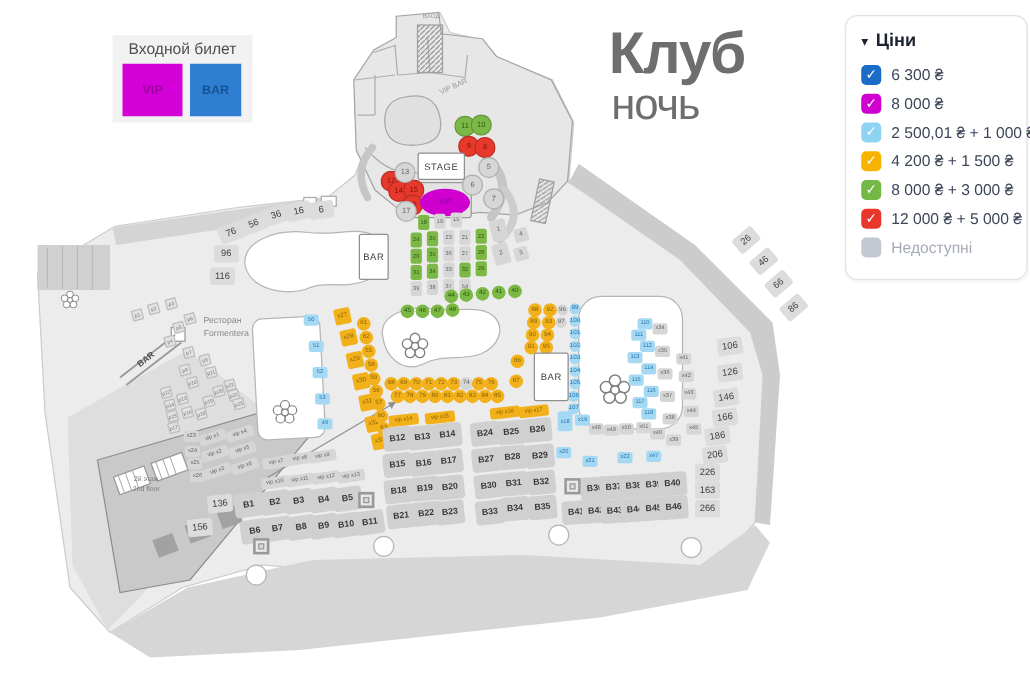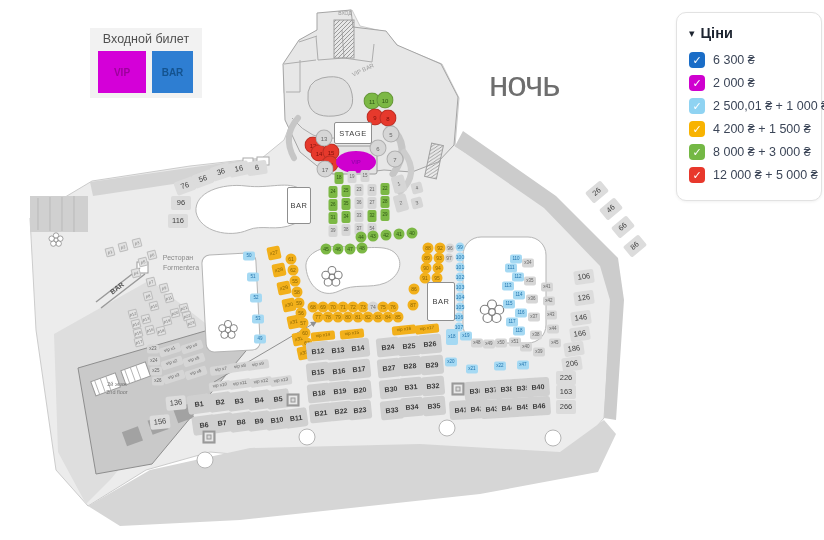--- a/index.html
+++ b/index.html
@@ -412,46 +412,51 @@
 <div class="entrance">
   <div class="ent-label">Входной билет</div>
   <div class="ent-sq ent-vip" style="background: rgb(212, 0, 216);">
     <span>VIP</span>
   </div>
   <div class="ent-sq ent-bar" style="background: rgb(46, 126, 210);">
     <span>BAR</span>
   </div>
 </div>
 
+<div class="title1">Клуб</div>
 <div class="title2">ночь</div>
 
 <div class="legend">
   <div class="legend-head">
     <span class="arr">▾</span>
     <span>Ціни</span>
   </div>
   <div class="lrow">
     <span class="cb" style="background: rgb(26, 109, 199);">✓</span>
     <span class="ltxt">6 300 ₴</span>
   </div>
   <div class="lrow">
     <span class="cb" style="background: rgb(207, 0, 207);">✓</span>
-    <span class="ltxt">2 000 ₴</span>
+    <span class="ltxt">8 000 ₴</span>
   </div>
   <div class="lrow">
     <span class="cb" style="background: rgb(143, 211, 242);">✓</span>
     <span class="ltxt">2 500,01 ₴ + 1 000 ₴</span>
   </div>
   <div class="lrow">
     <span class="cb" style="background: rgb(248, 179, 1);">✓</span>
     <span class="ltxt">4 200 ₴ + 1 500 ₴</span>
   </div>
   <div class="lrow">
     <span class="cb" style="background: rgb(116, 184, 69);">✓</span>
     <span class="ltxt">8 000 ₴ + 3 000 ₴</span>
   </div>
   <div class="lrow">
     <span class="cb" style="background: rgb(232, 56, 44);">✓</span>
     <span class="ltxt">12 000 ₴ + 5 000 ₴</span>
   </div>
+  <div class="lrow muted">
+    <span class="cb" style="background: rgb(195, 201, 210);"></span>
+    <span class="ltxt">Недоступні</span>
+  </div>
 </div>
 
 </div>
 
 </body></html>

